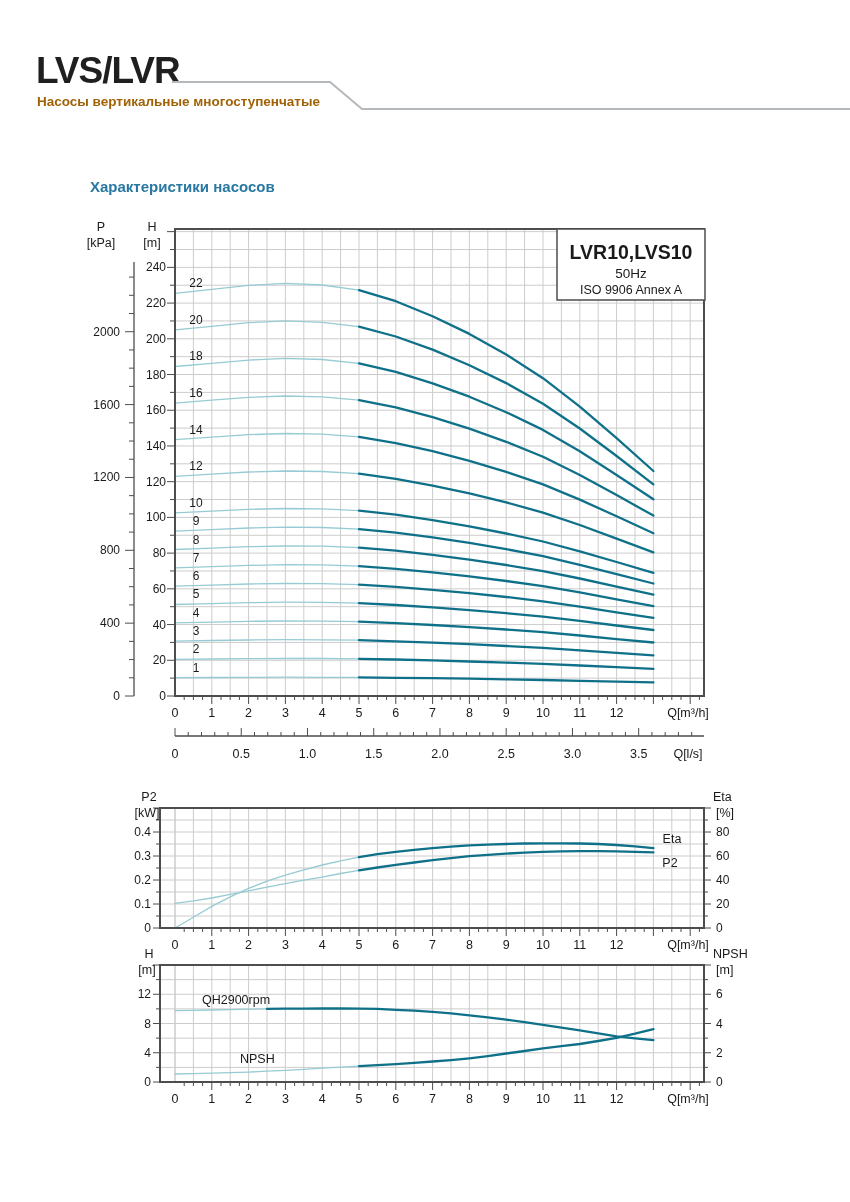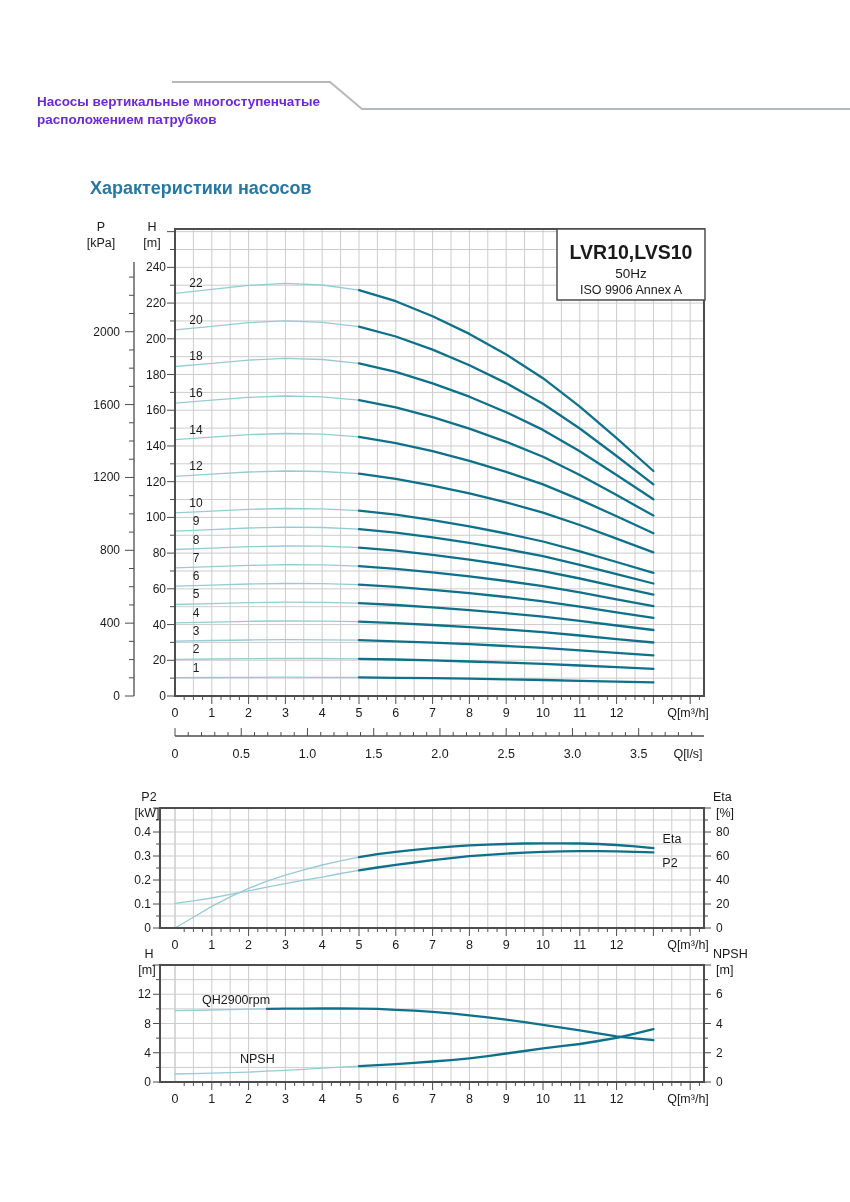--- a/index.html
+++ b/index.html
@@ -1,33 +1,33 @@
 <!DOCTYPE html>
 <html><head>
 <meta charset="utf-8">
 <style>
   html,body{margin:0;padding:0;background:#ffffff;}
   .page{position:relative;width:850px;height:1202px;background:#ffffff;overflow:hidden;
         font-family:"Liberation Sans",sans-serif;}
   .logo{position:absolute;left:36px;top:50px;font-size:37px;font-weight:bold;
         letter-spacing:-1px;color:#1f1f1f;}
   .subtitle{position:absolute;left:37px;top:93px;font-size:13.5px;font-weight:bold;
-        color:#6d28d9;line-height:17.5px;}
-  .section-title{position:absolute;left:90px;top:178px;font-size:18px;font-weight:bold;
+        color:#a16207;line-height:17.5px;}
+  .section-title{position:absolute;left:90px;top:178px;font-size:15px;font-weight:bold;
         color:#2878a2;}
   #charts{position:absolute;left:0;top:0;}
   #charts text{font-family:"Liberation Sans",sans-serif;fill:#1a1a1a;}
 </style>
 </head>
 <body>
 
 <div class="page">
+  <div class="logo">LVS/LVR</div>
   <div class="subtitle">
     <div>Насосы вертикальные многоступенчатые</div>
-    <div>расположением патрубков</div>
   </div>
   <div class="section-title">Характеристики насосов</div>
   <svg id="charts" width="850" height="1202" viewBox="0 0 850 1202">
       <polyline points="172,82 330,82 362,109 850,109" fill="none" stroke="#b6b9bb" stroke-width="2"></polyline>
       <g>
         <line x1="175" y1="678.14" x2="704" y2="678.14" stroke="#cccccc" stroke-width="1"></line>
         <line x1="175" y1="660.28" x2="704" y2="660.28" stroke="#cccccc" stroke-width="1"></line>
         <line x1="175" y1="642.42" x2="704" y2="642.42" stroke="#cccccc" stroke-width="1"></line>
         <line x1="175" y1="624.56" x2="704" y2="624.56" stroke="#cccccc" stroke-width="1"></line>
         <line x1="175" y1="606.7" x2="704" y2="606.7" stroke="#cccccc" stroke-width="1"></line>

